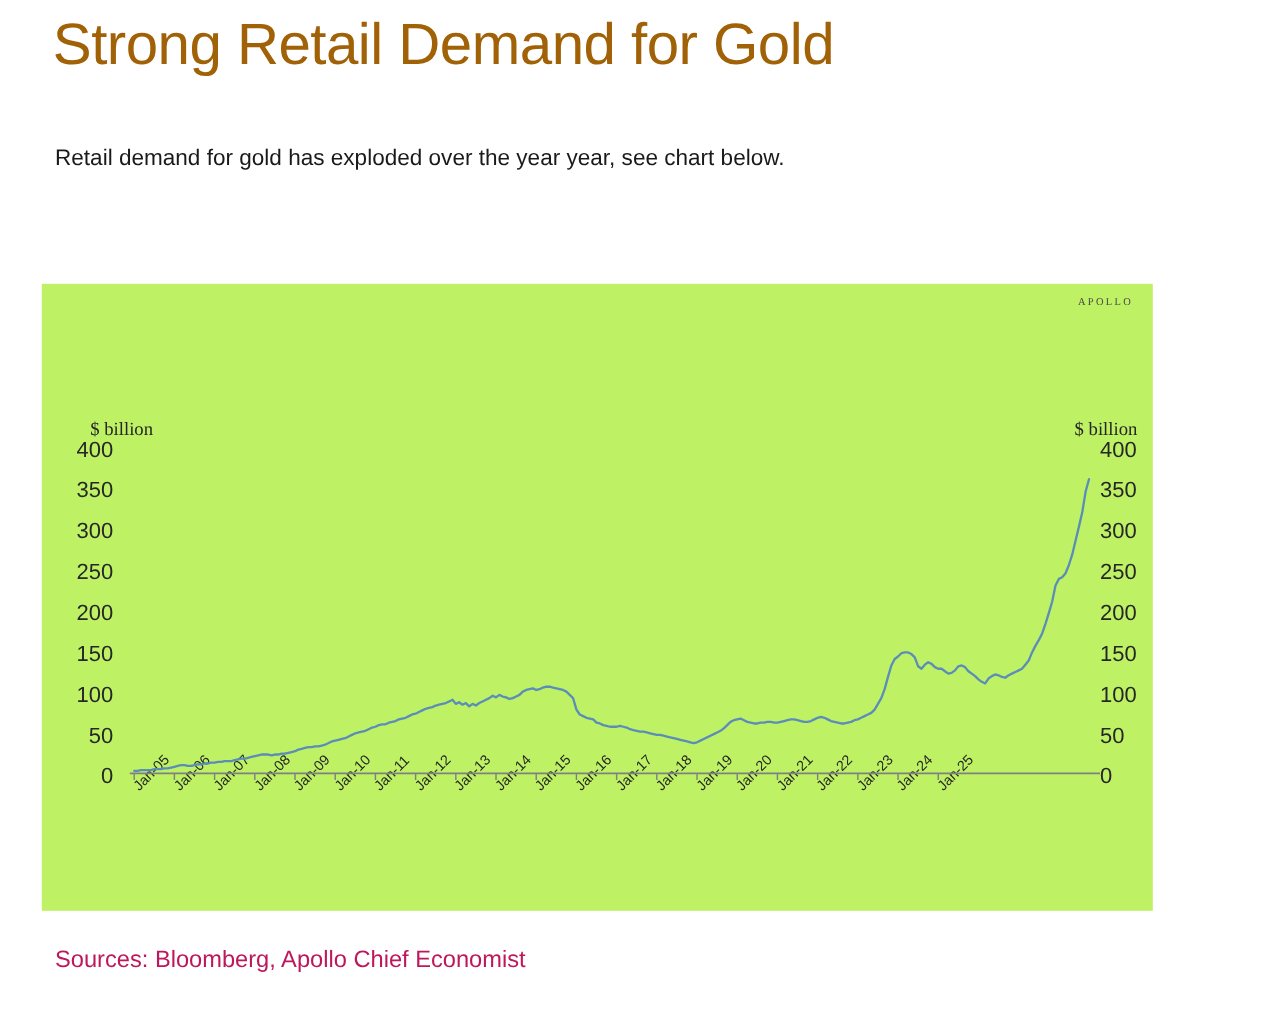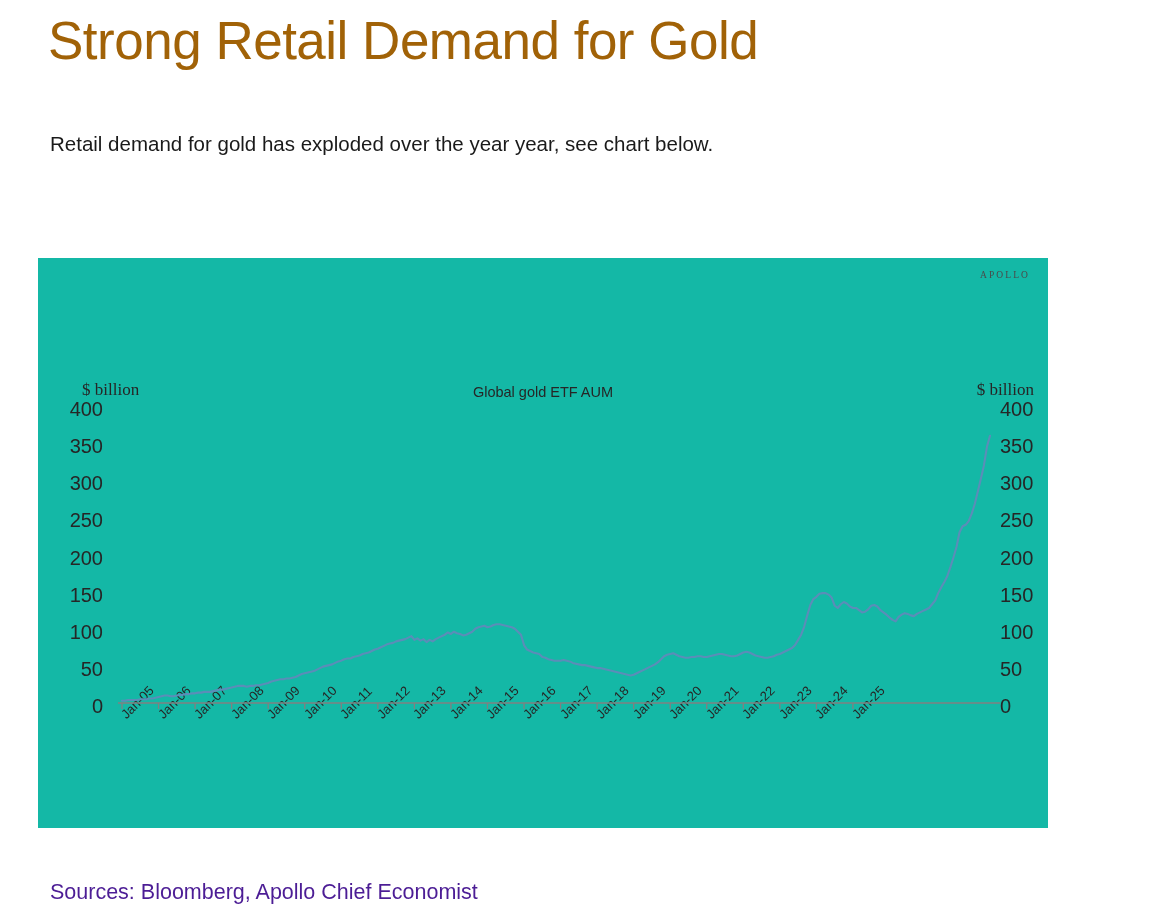--- a/index.html
+++ b/index.html
@@ -37,21 +37,21 @@
     white-space: nowrap;
   }
 
   
   #chart-card {
     position: absolute;
     left: 38px;
     top: 258px;
     width: 1010px;
     height: 570px;
-    background: #14b8a6;
+    background: #bef264;
   }
   #apollo-logo {
     position: absolute;
     right: 18px;
     top: 12px;
     font-family: "Liberation Serif", serif;
     font-size: 9.5px;
     letter-spacing: 2.1px;
     color: #4a4a4a;
   }
@@ -108,42 +108,41 @@
     font-size: 13px;
     color: #262626;
     white-space: nowrap;
     transform-origin: left top;
     transform: rotate(-45deg);
   }
 
   #footer-sources {
     position: absolute;
     left: 50px;
-    top: 880px;
+    top: 860px;
     font-size: 21.5px;
-    color: #4c1d95;
+    color: #be185d;
     white-space: nowrap;
   }
 </style>
 </head>
 <body>
 
 <div id="slide-title">Strong Retail Demand for Gold</div>
 <div id="slide-subtitle">Retail demand for gold has exploded over the year year, see chart below.</div>
 
 <div id="chart-card">
 
   <div id="apollo-logo">APOLLO</div>
 
   <div id="plot-wrap">
 
     <div class="axis-unit" id="unit-left">$ billion</div>
     <div class="axis-unit" id="unit-right">$ billion</div>
 
-    <div class="series-label">Global gold ETF AUM</div>
 
     <div id="ytick-left-group">
         <div class="ytick left" style="top: 438px;">0</div>
         <div class="ytick left" style="top: 400.875px;">50</div>
         <div class="ytick left" style="top: 363.75px;">100</div>
         <div class="ytick left" style="top: 326.625px;">150</div>
         <div class="ytick left" style="top: 289.5px;">200</div>
         <div class="ytick left" style="top: 252.375px;">250</div>
         <div class="ytick left" style="top: 215.25px;">300</div>
         <div class="ytick left" style="top: 178.125px;">350</div>

